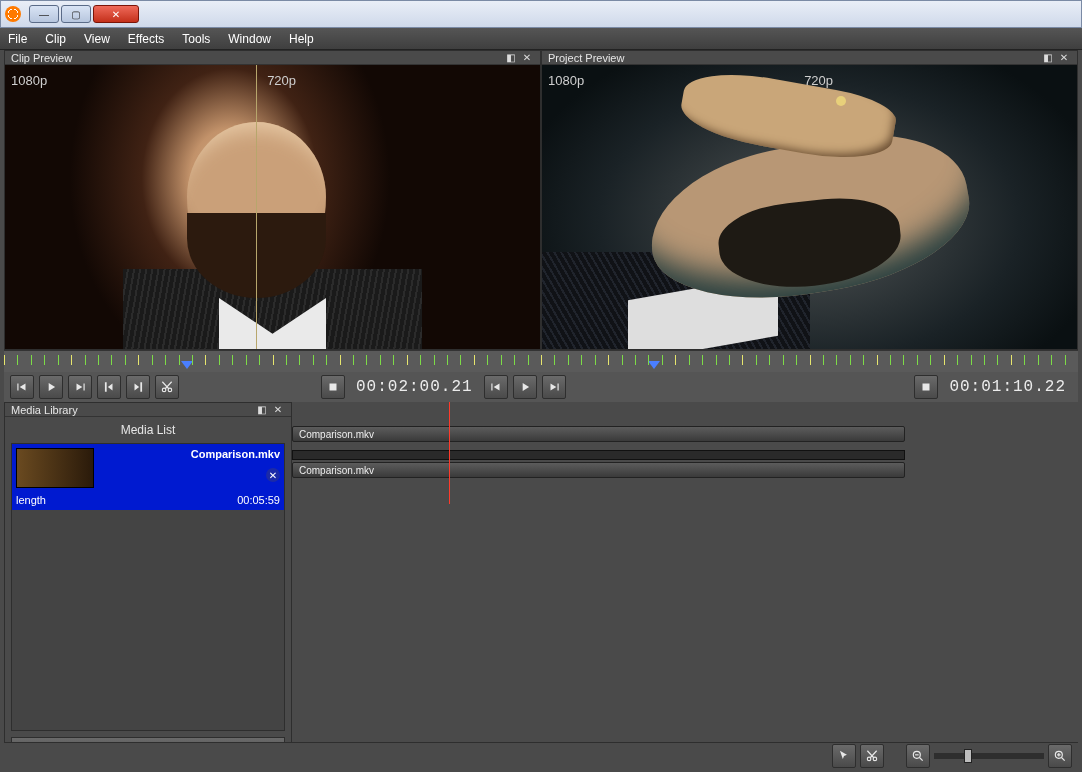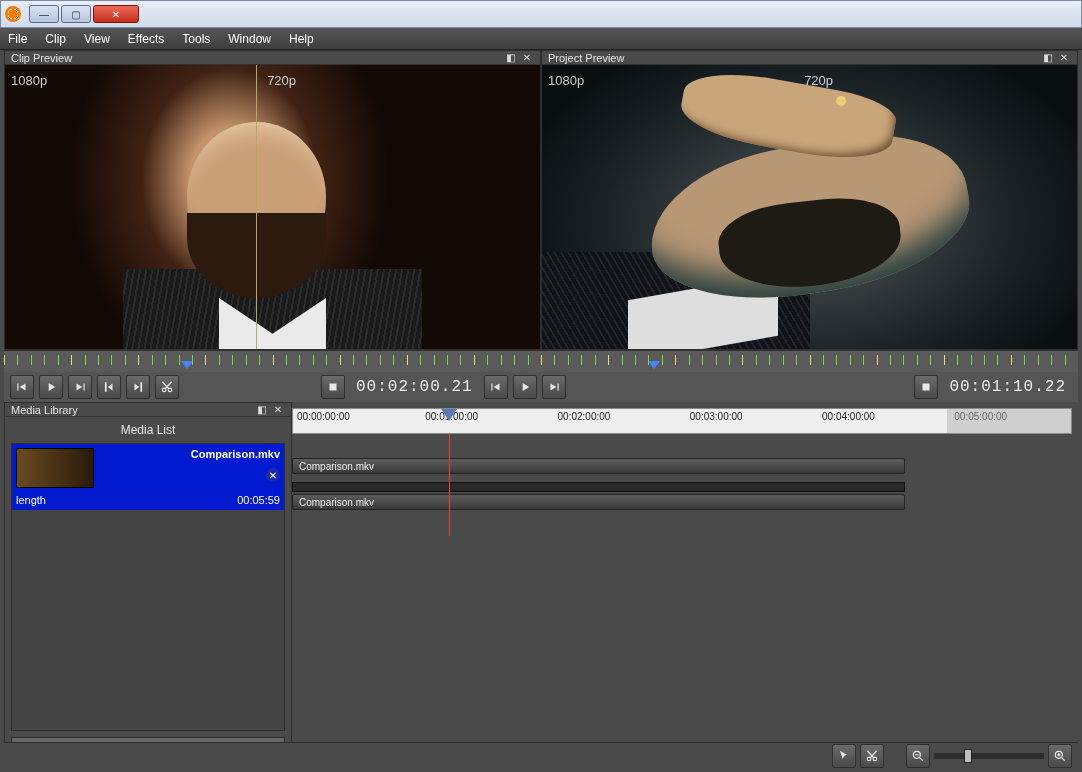--- a/index.html
+++ b/index.html
@@ -341,30 +341,20 @@
             <span>length</span>
             <span>00:05:59</span>
           </div>
         </div>
       </div>
       <div class="importbtn">Import</div>
     </div>
 
 
     <div class="timeline">
-      <div class="timeruler">
-        <span class="tlabel" style="left:4px">00:00:00:00</span>
-        <span class="tlabel" style="left:17%">00:01:00:00</span>
-        <span class="tlabel" style="left:34%">00:02:00:00</span>
-        <span class="tlabel" style="left:51%">00:03:00:00</span>
-        <span class="tlabel" style="left:68%">00:04:00:00</span>
-        <div class="dim" style="left:84%;right:0"></div>
-        <span class="tlabel" style="left:85%;color:#666">00:05:00:00</span>
-        <div class="playhead" style="left:calc(20% - 8px)"></div>
-      </div>
       <div class="tracks">
         <div class="track"></div>
         <div class="track">
           <div class="clip" style="left:0; width:78%">
               <span>Comparison.mkv</span>
             </div>
         </div>
         <div class="track" style="height:14px">
           <div class="thinclip" style="width:78%"></div>
         </div>

